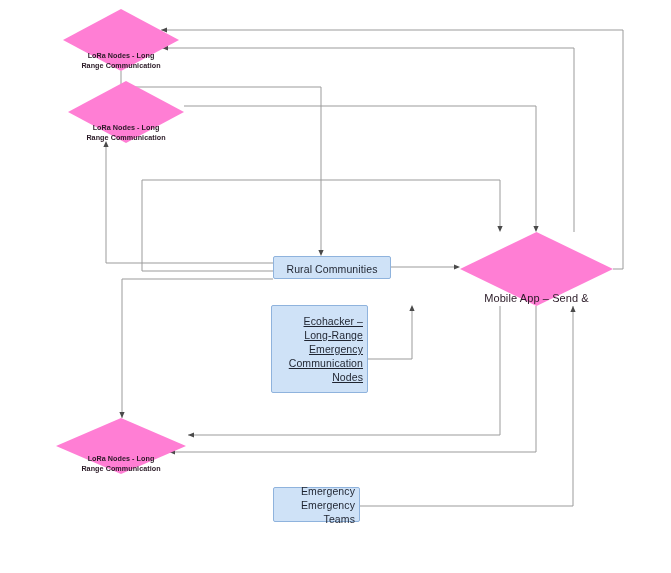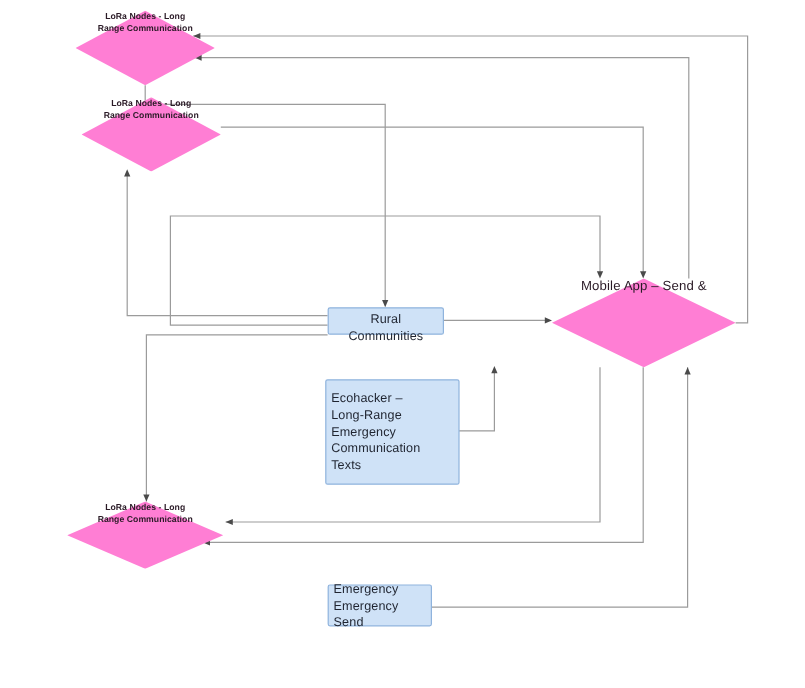--- a/index.html
+++ b/index.html
@@ -23,21 +23,21 @@
     position: absolute;
     left: 0;
     top: 0;
     width: 671px;
     height: 573px;
   }
   .node {
     position: absolute;
     box-sizing: border-box;
     display: flex;
-    align-items: flex-start;
+    align-items: flex-end;
     justify-content: center;
     text-align: center;
     color: #1f2430;
   }
   .node-box {
     background: #cfe2f7;
     border: 1px solid #8fb3dd;
     border-radius: 2px;
     font-size: 10.5px;
     line-height: 14px;
@@ -141,50 +141,50 @@
   <div class="node node-diamond diamond-small" style="left:68px; top:81px; width:116px; height:62px;">
     <svg class="diamond-shape" viewBox="0 0 116 62" preserveAspectRatio="none">
       <polygon points="58,0 116,31 58,62 0,31" fill="#ff7ed4"></polygon>
     </svg>
     <div class="diamond-label">
       <div>LoRa Nodes - Long</div>
       <div>Range Communication</div>
     </div>
   </div>
 
-  <div class="node node-box" style="left:273px; top:256px; width:97px; height:23px;">
+  <div class="node node-box" style="left:273px; top:256px; width:118px; height:23px;">
     <span>Rural Communities</span>
   </div>
 
   <div class="node node-diamond diamond-large" style="left:460px; top:232px; width:153px; height:74px;">
     <svg class="diamond-shape" viewBox="0 0 153 74" preserveAspectRatio="none">
       <polygon points="76.5,0 153,37 76.5,74 0,37" fill="#ff7ed4"></polygon>
     </svg>
     <div class="diamond-label">
       <div>Mobile App – Send &amp;</div>
     </div>
   </div>
 
-  <div class="node node-box" style="left:271px; top:316px; width:112px; height:88px; flex-direction:column;">
+  <div class="node node-box" style="left:271px; top:305px; width:97px; height:88px; flex-direction:column;text-decoration:underline;">
     <span>Ecohacker –</span>
     <span>Long-Range</span>
     <span>Emergency</span>
     <span>Communication</span>
-    <span>Texts</span>
+    <span>Nodes</span>
   </div>
 
   <div class="node node-diamond diamond-small" style="left:56px; top:418px; width:130px; height:56px;">
     <svg class="diamond-shape" viewBox="0 0 130 56" preserveAspectRatio="none">
       <polygon points="65,0 130,28 65,56 0,28" fill="#ff7ed4"></polygon>
     </svg>
     <div class="diamond-label">
       <div>LoRa Nodes - Long</div>
       <div>Range Communication</div>
     </div>
   </div>
 
   <div class="node node-box" style="left:273px; top:487px; width:87px; height:35px; flex-direction:column;">
     <span>Emergency</span>
     <span>Emergency</span>
-    <span>Send</span>
+    <span>Teams</span>
   </div>
 
 </div>
 
 </body></html>

